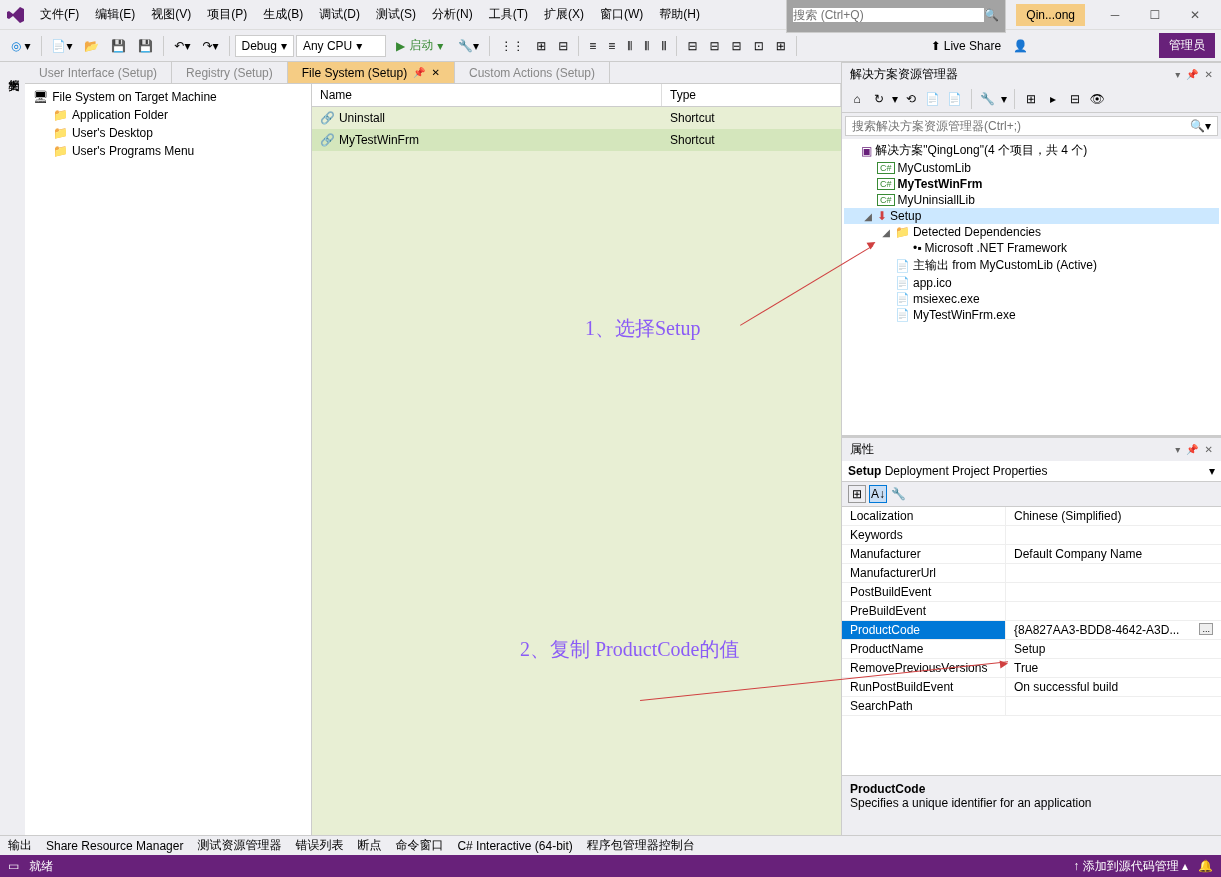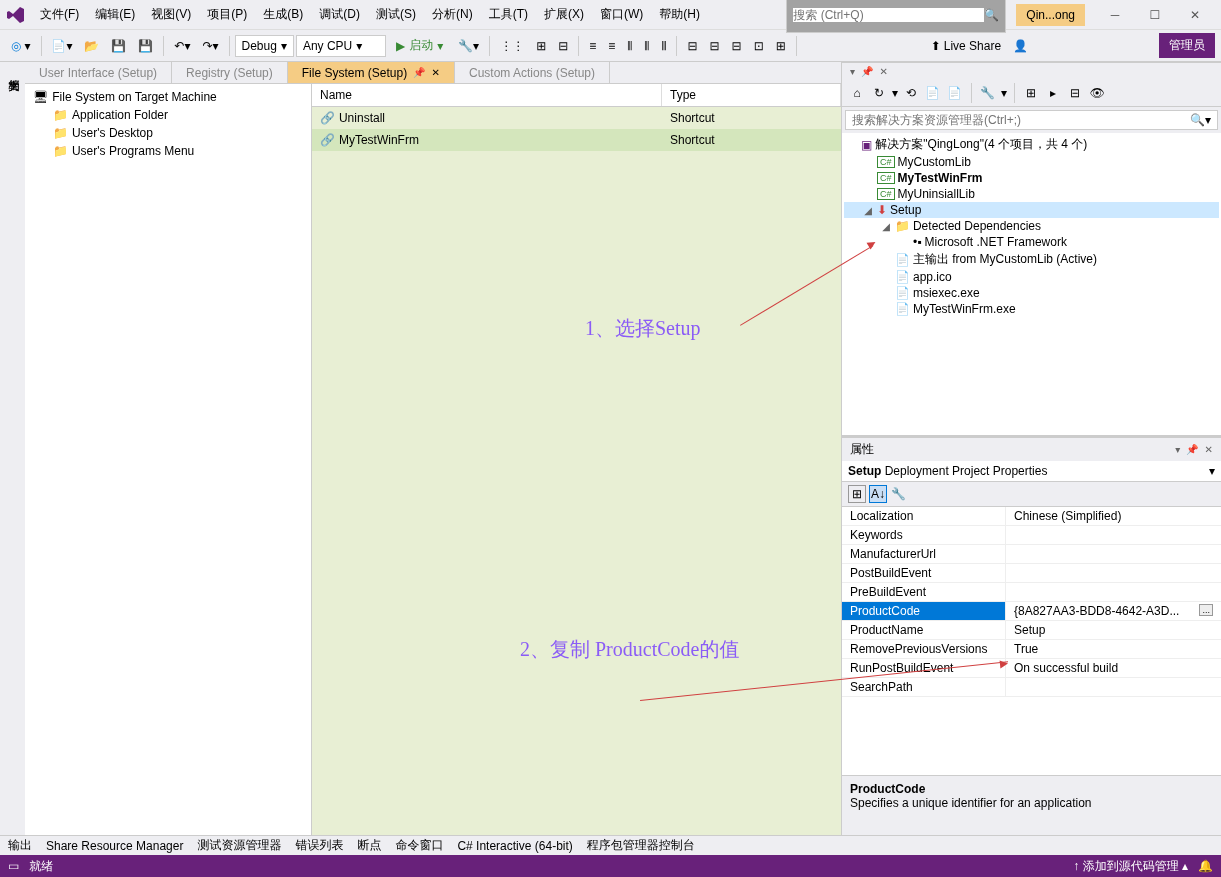--- a/index.html
+++ b/index.html
@@ -210,20 +210,21 @@
               <div class="fs-cell name"><span>🔗</span>MyTestWinFrm</div>
               <div class="fs-cell type">Shortcut</div>
             </div>
           </div>
       </div>
     </div>
   </div>
 
   <div class="right-panel">
     <div class="panel-header">
+      <span class="title">解决方案资源管理器</span>
       <span class="pin">▾</span>
       <span class="pin" style="margin:0 6px">📌</span>
       <span class="pin">✕</span>
     </div>
     <div class="panel-toolbar">
       <span class="tb-icon">⌂</span>
       <span class="tb-icon">↻</span>
       <span>▾</span>
       <span class="tb-icon">⟲</span>
       <span class="tb-icon">📄</span>
@@ -319,20 +320,24 @@
       <div class="props-grid" id="props-grid">
           <div class="prop-row">
             <div class="prop-name">Localization</div>
             <div class="prop-value">Chinese (Simplified)</div>
           </div>
           <div class="prop-row">
             <div class="prop-name">Keywords</div>
             <div class="prop-value"></div>
           </div>
           <div class="prop-row">
+            <div class="prop-name">Manufacturer</div>
+            <div class="prop-value">Default Company Name</div>
+          </div>
+          <div class="prop-row">
             <div class="prop-name">ManufacturerUrl</div>
             <div class="prop-value"></div>
           </div>
           <div class="prop-row">
             <div class="prop-name">PostBuildEvent</div>
             <div class="prop-value"></div>
           </div>
           <div class="prop-row">
             <div class="prop-name">PreBuildEvent</div>
             <div class="prop-value"></div>

